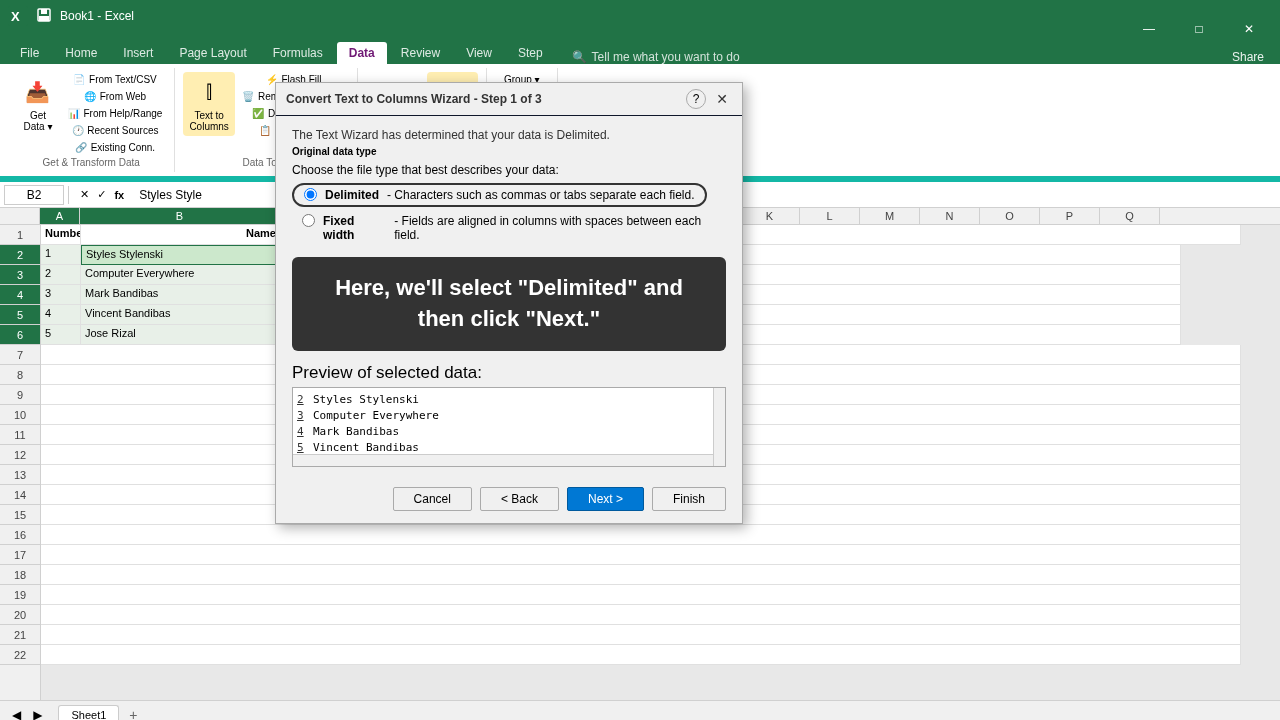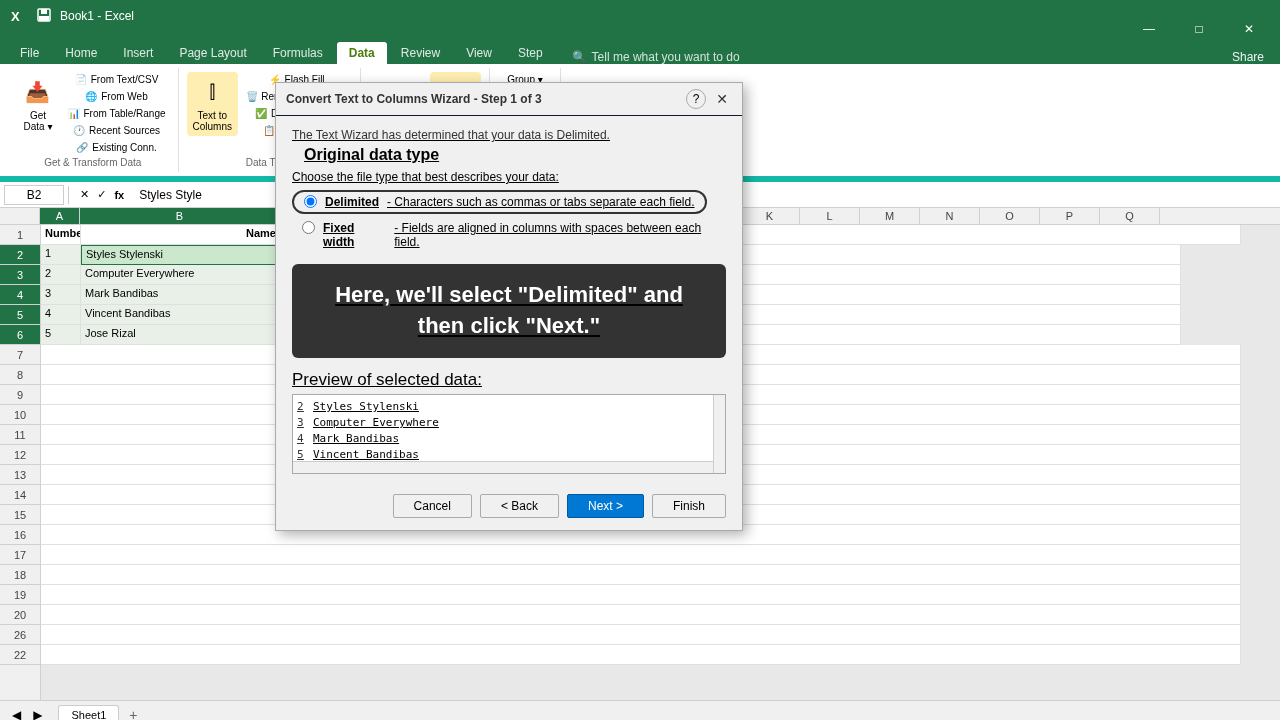--- a/index.html
+++ b/index.html
@@ -9,21 +9,21 @@
     .title-bar { background: #217346; height: 32px; display: flex; align-items: center; padding: 0 8px; color: white; justify-content: space-between; }
     .title-bar-left { display: flex; align-items: center; gap: 8px; }
     .title-bar-right { display: flex; align-items: center; gap: 12px; font-size: 12px; flex-direction: column; }
     .title-bar-controls { display: flex; gap: 4px; }
     .title-btn { width: 46px; height: 32px; display: flex; align-items: center; justify-content: center; cursor: pointer; font-size: 12px; color: white; }
 
     
     .ribbon { background: #fff; border-bottom: 6px solid #14b8a6; }
     .ribbon-tabs { display: flex; background: #217346; height: 32px; align-items: flex-end; padding: 0 8px; gap: 2px; }
     .ribbon-tab { padding: 4px 12px; font-size: 12px; color: rgba(255,255,255,0.85); cursor: pointer; border-radius: 3px 3px 0 0; }
-    .ribbon-tab.active { background: #fff; color: #4d7c0f; font-weight: 600; }
+    .ribbon-tab.active { background: #fff; color: #701a75; font-weight: 600; }
 
     .ribbon-content { display: flex; padding: 4px 8px; gap: 0; min-height: 80px; }
     .ribbon-group { display: flex; flex-direction: column; align-items: center; padding: 4px 8px; border-right: 1px solid #e0e0e0; min-width: 60px; }
     .ribbon-group-items { display: flex; gap: 4px; align-items: flex-start; flex: 1; }
     .ribbon-group-label { font-size: 10px; color: #666; margin-top: auto; padding-top: 2px; }
     .ribbon-btn { display: flex; flex-direction: column; align-items: center; gap: 2px; padding: 4px 6px; cursor: pointer; border-radius: 3px; min-width: 40px; }
     .ribbon-btn .icon { width: 32px; height: 32px; display: flex; align-items: center; justify-content: center; font-size: 20px; }
     .ribbon-btn .label { font-size: 10px; text-align: center; white-space: nowrap; }
     .ribbon-btn-small { display: flex; flex-direction: column; align-items: center; gap: 2px; padding: 2px 4px; cursor: pointer; border-radius: 3px; }
 
@@ -53,24 +53,24 @@
     .sheet-tab.active { background: white; border-bottom: 1px solid white; }
     .sheet-tab-add { width: 20px; height: 20px; display: flex; align-items: center; justify-content: center; cursor: pointer; font-size: 14px; color: #666; }
 
     
     .dialog-overlay { position: fixed; top: 0; left: 0; width: 100%; height: 100%; z-index: 100; pointer-events: none; }
     .dialog { position: absolute; top: 82px; left: 275px; width: 468px; background: #f0f0f0; border: 1px solid #aaa; box-shadow: 4px 4px 12px rgba(0,0,0,0.3); pointer-events: all; }
     .dialog-titlebar { background: #f0f0f0; padding: 6px 10px; display: flex; align-items: center; justify-content: space-between; border-bottom: 1px solid #0f172a; }
     .dialog-title { font-size: 12px; font-weight: 600; color: #333; }
     .dialog-close { width: 20px; height: 20px; display: flex; align-items: center; justify-content: center; cursor: pointer; font-size: 14px; color: #333; }
     .dialog-help { width: 20px; height: 20px; display: flex; align-items: center; justify-content: center; cursor: pointer; font-size: 12px; border: 1px solid #aaa; border-radius: 50%; margin-right: 4px; }
-    .dialog-content { padding: 12px 16px; text-decoration: underline; }
+    .dialog-content { padding: 12px 16px; }
     .dialog-desc { font-size: 12px; color: #333; margin-bottom: 4px; }
     .dialog-sub { font-size: 11px; color: #555; margin-bottom: 12px; }
-    .dialog-section-label { font-size: 16px; font-weight: 600; margin-bottom: 6px; margin-left: 12px; }
+    .dialog-section-label { font-size: 10px; font-weight: 600; margin-bottom: 6px; }
     .dialog-instruction { font-size: 12px; margin-bottom: 6px; }
     .radio-group { display: flex; flex-direction: column; gap: 4px; margin-bottom: 12px; }
 
     
     .annotation-box { background: rgba(30,30,30,0.9); color: white; border-radius: 6px; padding: 16px 20px; margin: 8px 0 12px 0; font-size: 22px; font-weight: 700; text-align: center; line-height: 1.4; }
 
     
     .preview-label { font-size: 17px; margin-bottom: 4px; }
     .preview-area { background: white; border: 1px solid #aaa; height: 80px; overflow-y: auto; overflow-x: auto; padding: 4px; font-size: 11px; font-family: monospace; position: relative; }
     .preview-row { display: flex; align-items: center; height: 16px; }
@@ -148,21 +148,21 @@
           </div>
           <div class="ribbon-btn-small">
             <div style="font-size:10px; display:flex; align-items:center; gap:3px;">
               <span>🌐</span>
               <span>From Web</span>
             </div>
           </div>
           <div class="ribbon-btn-small">
             <div style="font-size:10px; display:flex; align-items:center; gap:3px;">
               <span>📊</span>
-              <span>From Table/Range</span>
+              <span>From Help/Range</span>
             </div>
           </div>
           <div class="ribbon-btn-small">
             <div style="font-size:10px; display:flex; align-items:center; gap:3px;">
               <span>🕐</span>
               <span>Recent Sources</span>
             </div>
           </div>
           <div class="ribbon-btn-small">
             <div style="font-size:10px; display:flex; align-items:center; gap:3px;">
@@ -282,21 +282,21 @@
       <div class="row-header">11</div>
       <div class="row-header">12</div>
       <div class="row-header">13</div>
       <div class="row-header">14</div>
       <div class="row-header">15</div>
       <div class="row-header">16</div>
       <div class="row-header">17</div>
       <div class="row-header">18</div>
       <div class="row-header">19</div>
       <div class="row-header">20</div>
-      <div class="row-header">26</div>
+      <div class="row-header">21</div>
       <div class="row-header">22</div>
     </div>
 
     <div class="grid">
 
       <div class="grid-row">
         <div class="grid-cell" style="width:40px; font-weight:bold;">Number</div>
         <div class="grid-cell" style="width:200px; font-weight:bold;text-align:right;">Name</div>
         <div class="grid-cell" style="width:40px; font-weight:bold;">P</div>
         <div class="grid-cell" style="width:60px;"></div>

